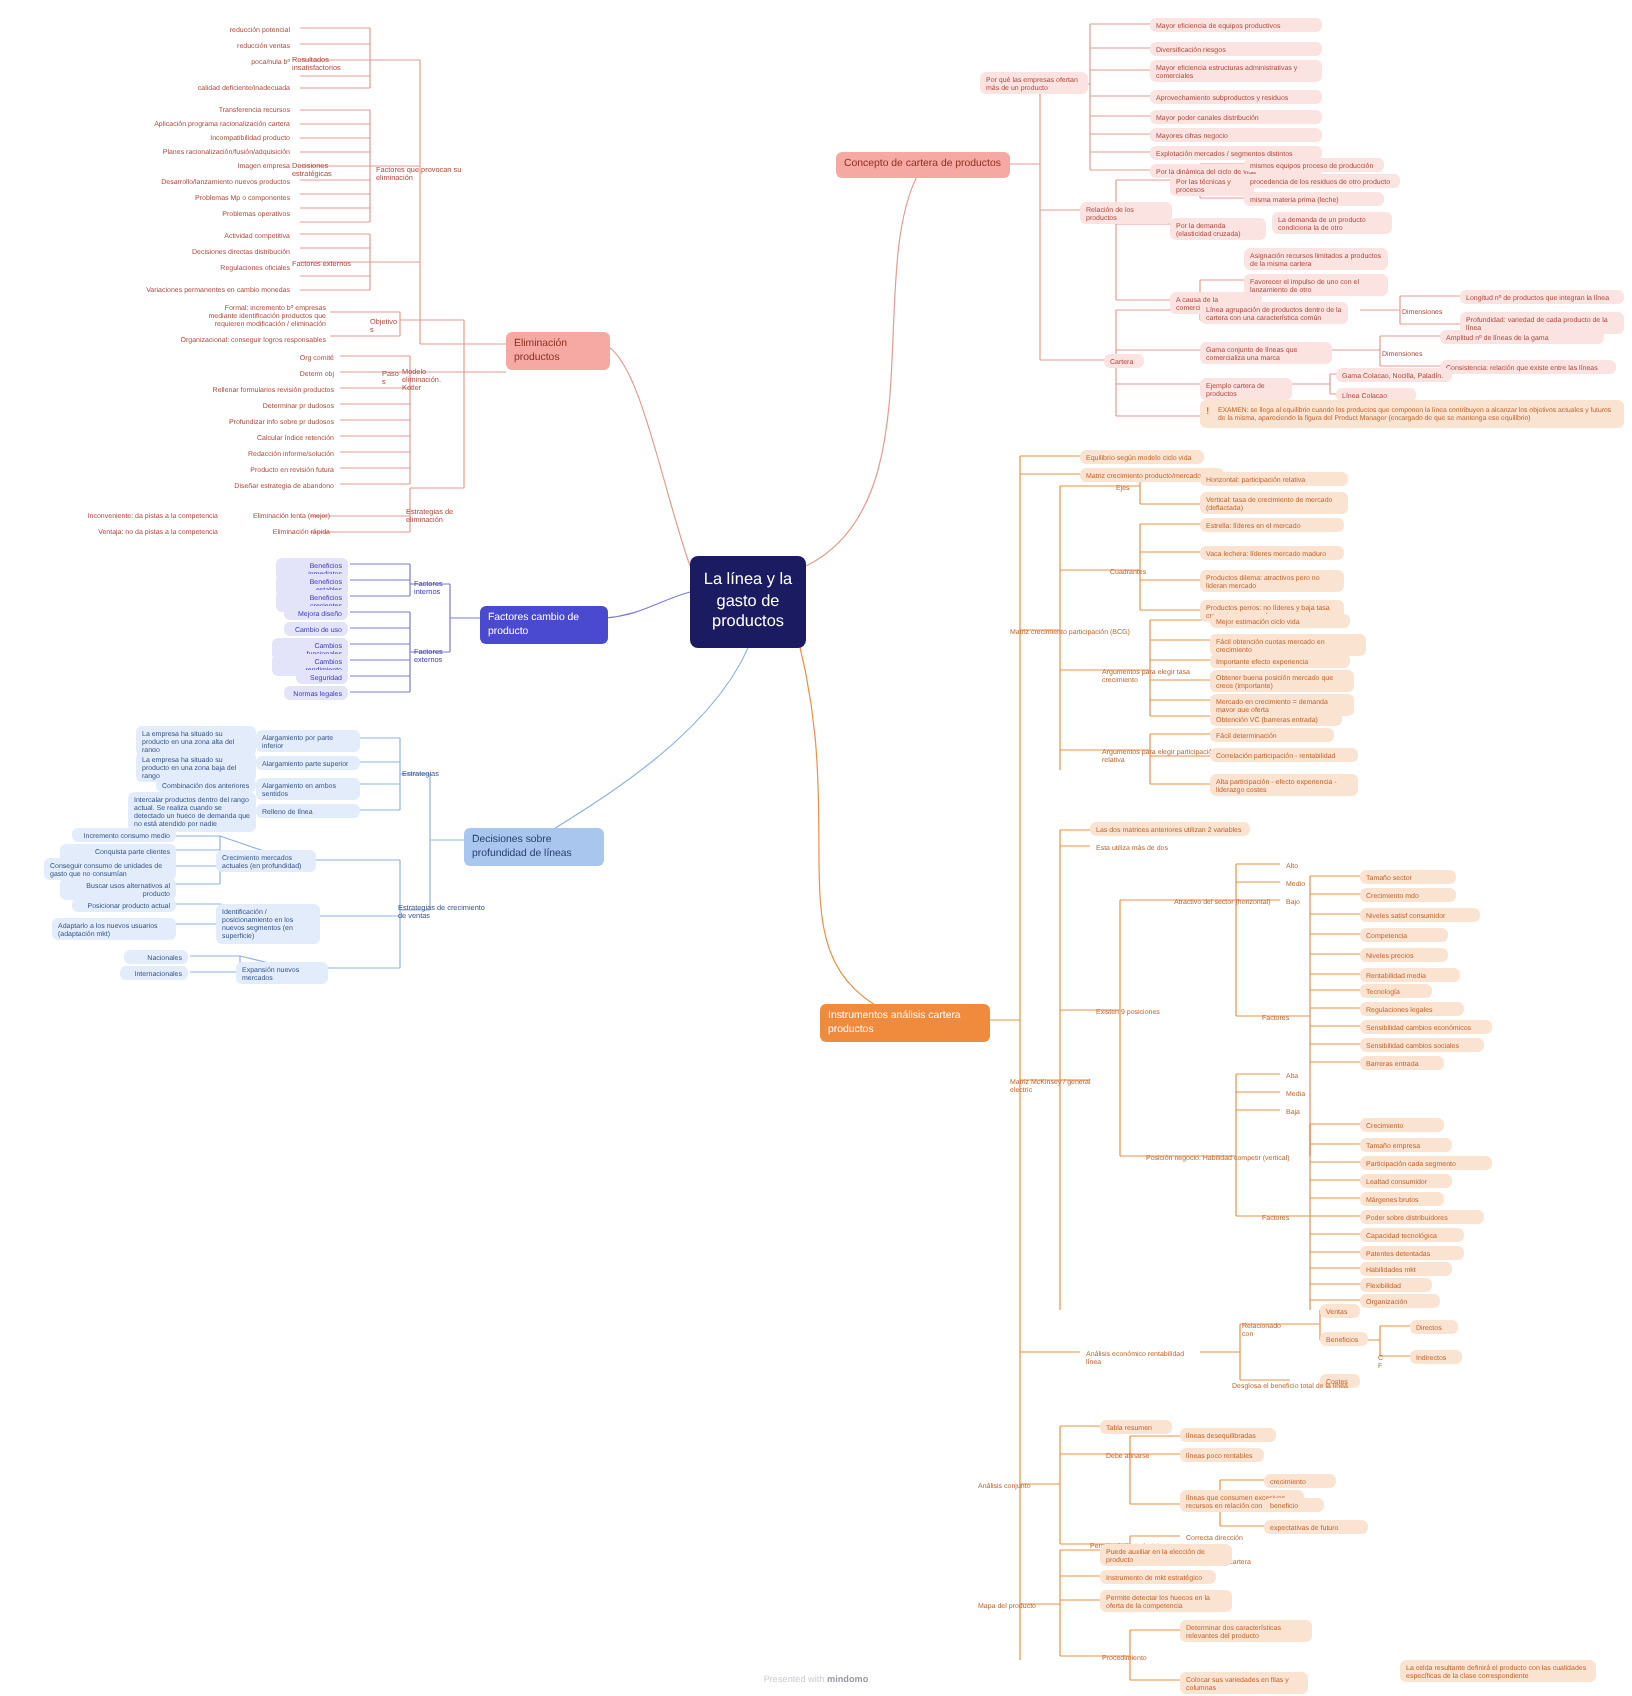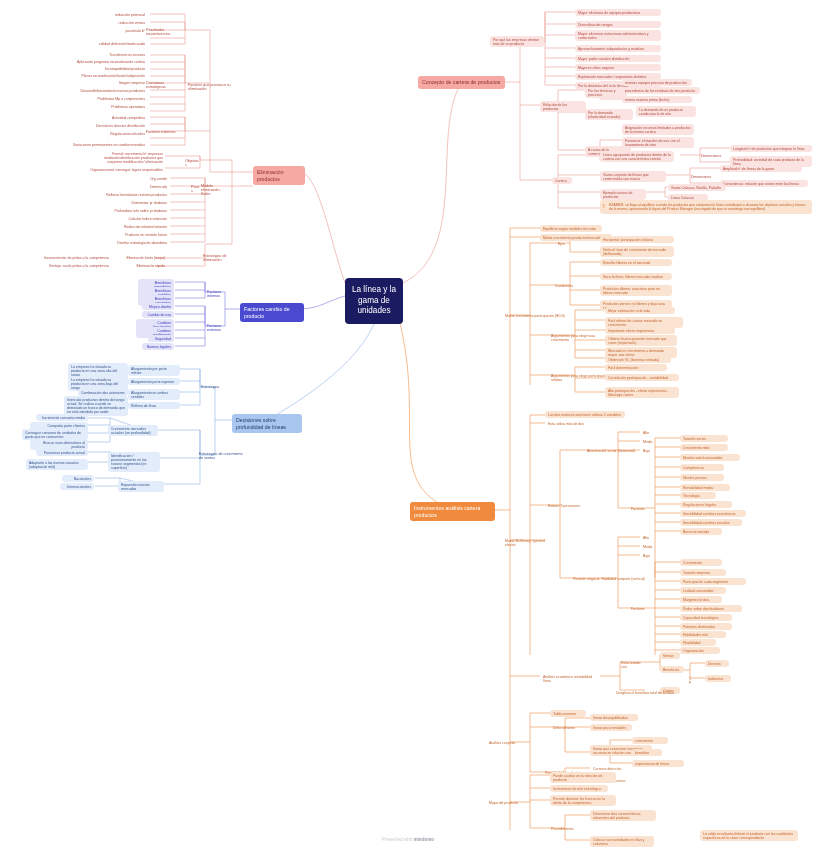--- a/index.html
+++ b/index.html
@@ -156,21 +156,21 @@
         <path d="M590,752 L610,752 M610,740 L610,763 M610,740 L632,740 M610,752 L632,752 M610,763 L632,763"></path>
         <path d="M550,772 L565,772 M565,768 L565,780 M565,768 L590,768 M565,780 L590,780"></path>
 
         <path d="M510,802 L530,802 M530,775 L530,828 M530,775 L550,775 M530,788 L550,788 M530,800 L550,800 M530,828 L550,828"></path>
         <path d="M550,828 L565,828 M565,815 L565,840 M565,815 L590,815 M565,840 L590,840"></path>
         <path d="M590,840 L610,840 M610,840 L630,840"></path>
       </g>
     </g>
   </svg>
 
-  <div class="node root" style="left:345px; top:278px; width:58px;">La línea y la gama de unidades</div>
+  <div class="node root" style="left:345px; top:278px; width:58px;">La línea y la gasto de productos</div>
 
   <div class="node head red" style="left:253px; top:166px; width:52px;">Eliminación productos</div>
   <div class="node head blue" style="left:240px; top:303px; width:64px;">Factores cambio de producto</div>
   <div class="node head lblue" style="left:232px; top:414px; width:70px;">Decisiones sobre profundidad de líneas</div>
   <div class="node head red" style="left:418px; top:76px; width:87px;">Concepto de cartera de productos</div>
   <div class="node head orange" style="left:410px; top:502px; width:85px;">Instrumentos análisis cartera productos</div>
 
   <div class="node mid red" style="left:185px; top:81px; width:66px;">Factores que provocan su eliminación</div>
 
   <div class="node mid red" style="left:143px; top:26px; width:44px;">Resultados insatisfactorios</div>

